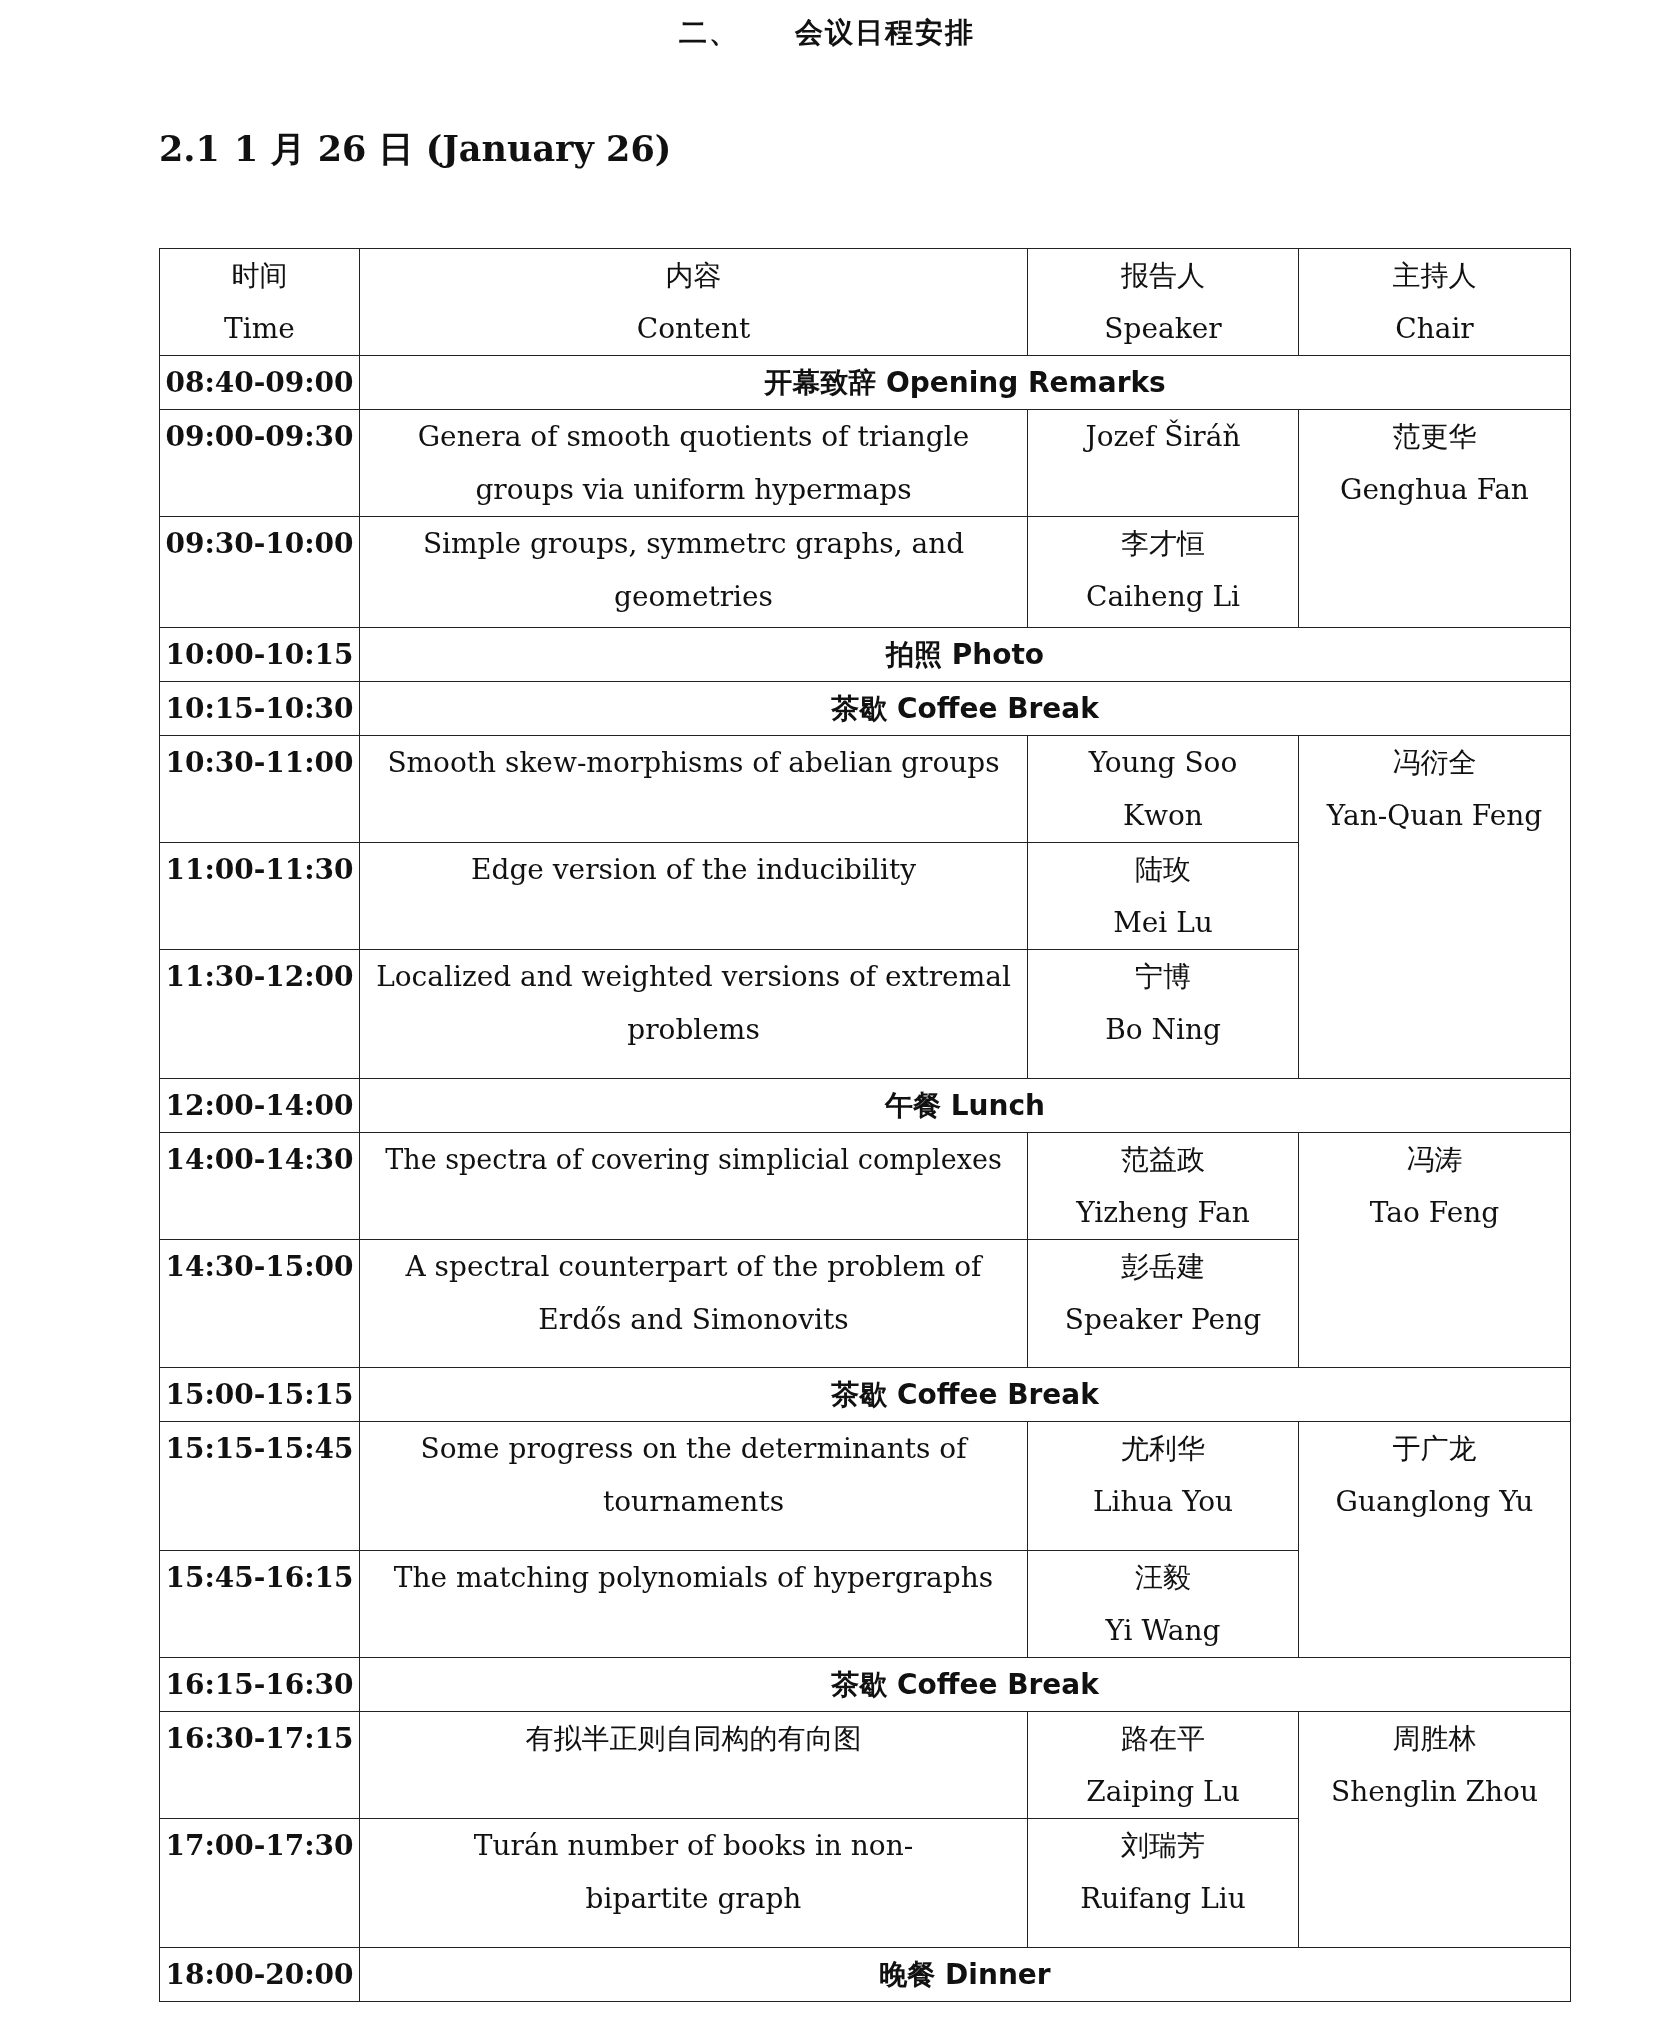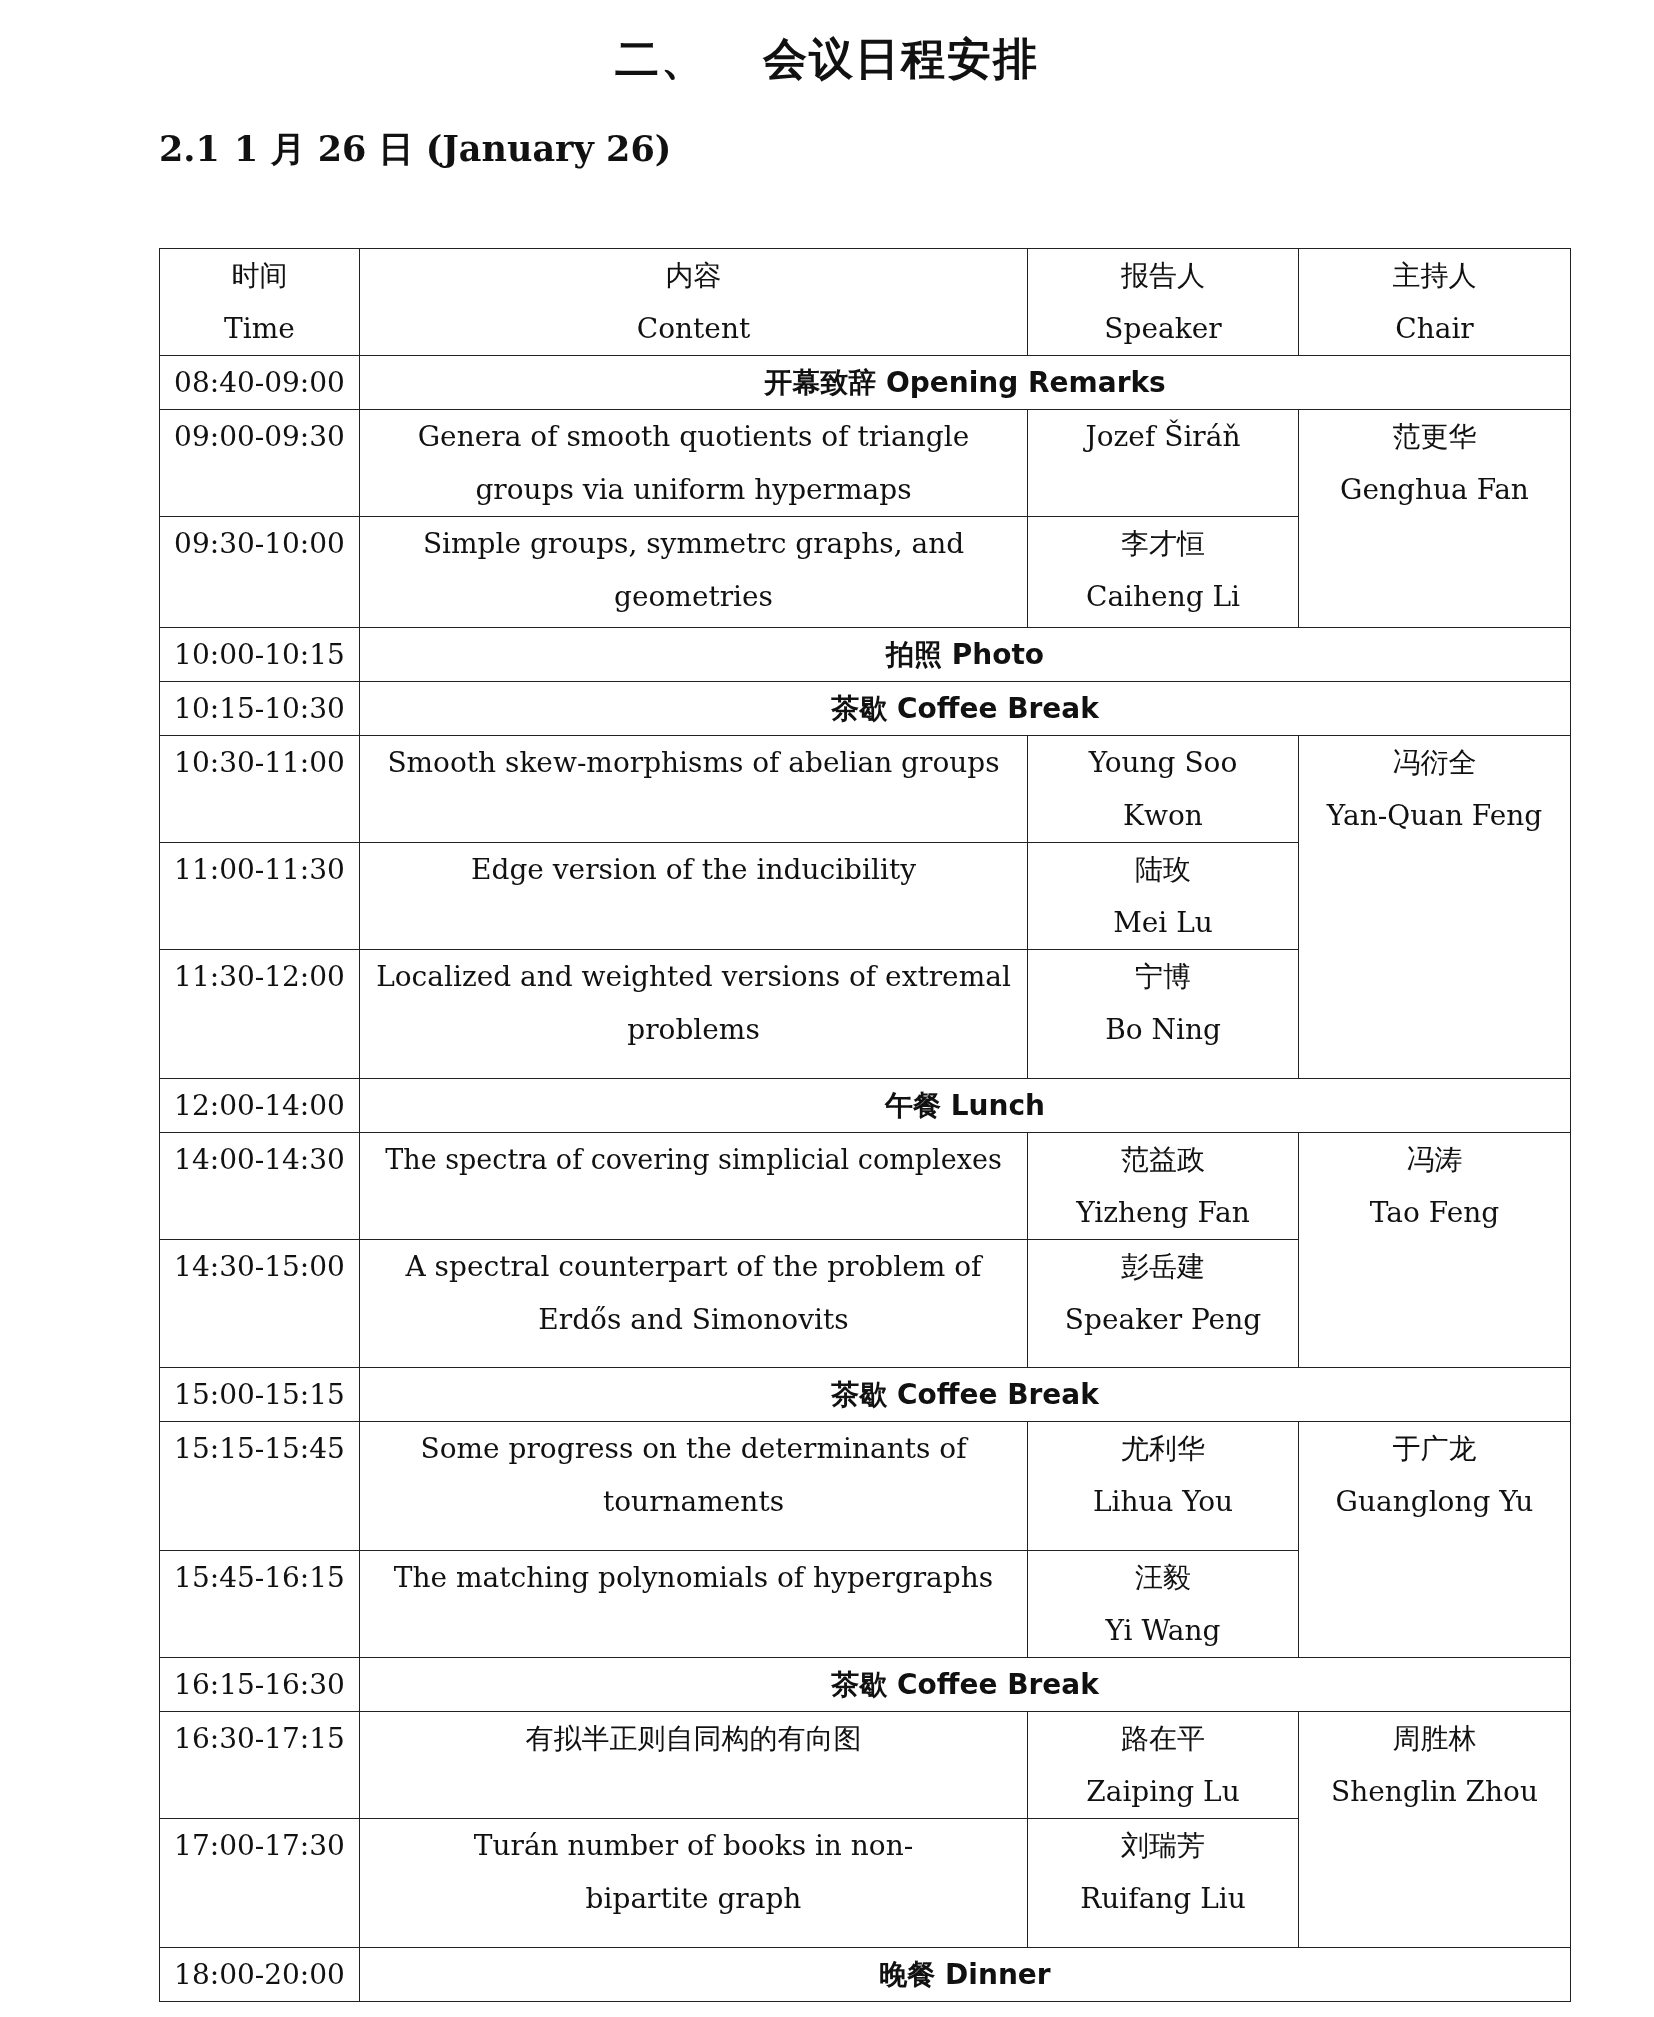--- a/index.html
+++ b/index.html
@@ -1,27 +1,27 @@
 <!DOCTYPE html>
 <html><head>
 <meta charset="utf-8">
 <style>
   html, body { margin:0; padding:0; background:#ffffff; }
   body { width:1654px; height:2017px; position:relative; overflow:hidden;
          font-family:"DejaVu Serif", "Liberation Serif", serif; color:#111; }
   .title { position:absolute; left:0; width:1654px; top:14px; text-align:center;
-           font-family:"DejaVu Sans", sans-serif; font-size:44px; font-weight:bold; letter-spacing:2px;margin-top:16px; }
+           font-family:"DejaVu Sans", sans-serif; font-size:28px; font-weight:bold; letter-spacing:2px; }
   .title .num { margin-right:56px; }
   .section { position:absolute; left:159px; top:126px; font-size:35px; font-weight:bold; }
   .section .snum { margin-right:14px; }
   table.sched { position:absolute; left:159px; top:248px; width:1411px;
                 border-collapse:collapse; table-layout:fixed; }
   table.sched td { border:1.5px solid #222; text-align:center; vertical-align:top; padding:0;
                    font-size:28px; line-height:53px; }
-  td.time { font-family:"DejaVu Serif", serif; font-size:27px; }
+  td.time { font-family:"DejaVu Serif", serif; font-size:27px;font-weight:bold; }
   td.mid { vertical-align:middle; }
   .bold { font-weight:bold; }
   .cn { font-family:"DejaVu Sans", sans-serif; }
   .hdr td { font-weight:normal; }
 </style>
 </head>
 <body>
 
 <div class="title">
   <span class="num">二、</span><span>会议日程安排</span>

